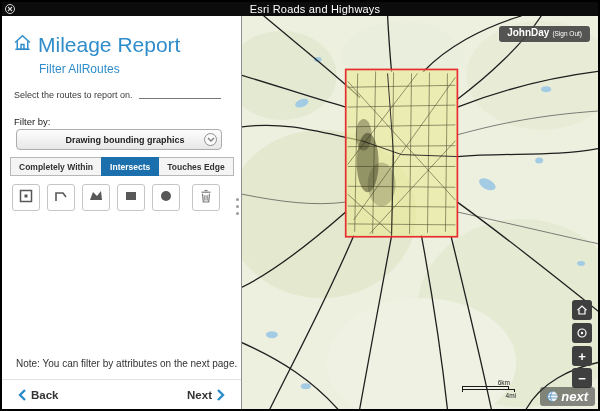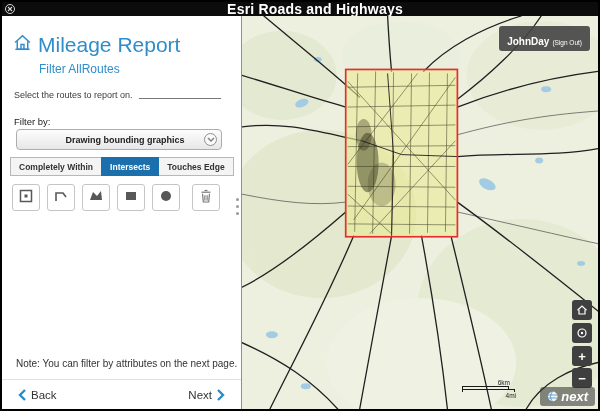--- a/index.html
+++ b/index.html
@@ -2,21 +2,21 @@
 <html><head>
 <meta charset="utf-8">
 <style>
   * { margin:0; padding:0; box-sizing:border-box; }
   html,body { font-family:"Liberation Sans", sans-serif; }
   body { background:#777; }
   .app { position:relative; width:600px; height:411px; background:#fff; border:2px solid #000; overflow:hidden; }
 
   
   .titlebar { position:absolute; top:0; left:0; right:0; height:14px; background:#0c0c0c; display:flex; align-items:center; justify-content:center; }
-  .titlebar .title { color:#fff; font-size:14px; font-weight:bold; letter-spacing:.2px;padding-left:30px; }
+  .titlebar .title { color:#fff; font-size:11px; font-weight:normal; letter-spacing:.2px;padding-left:30px; }
   .close-btn { position:absolute; left:3px; top:2px; width:10px; height:10px; border:1px solid #d8d8d8; border-radius:50%; display:flex; align-items:center; justify-content:center; cursor:pointer; }
 
   .body { position:absolute; top:14px; left:0; right:0; bottom:0; display:flex;justify-content:space-between; }
 
   
   .sidebar { position:relative; width:240px; flex:0 0 auto; background:#fff; border-right:1px solid #8f8f8f; }
   .hdr-row { position:absolute; top:16px; left:10px; display:flex; align-items:center; gap:5px; }
   .hdr-row h1 { font-size:21px; font-weight:normal; color:#2f8dca; }
   .subtitle { position:absolute; top:46px; left:37px; font-size:12px; color:#2f8dca; }
   .instr-row { position:absolute; top:74px; left:12px; right:20px; display:flex; align-items:flex-end; font-size:9px; color:#3a3a3a; }
@@ -28,26 +28,26 @@
   .tab { border:1px solid #b8b8b8; background:#f4f4f4; color:#333; font-size:8.5px; font-weight:bold; padding:0 8px; height:19px; display:flex; align-items:center; cursor:pointer; }
   .tab + .tab { margin-left:-1px; }
   .tab.active { background:#1c6fad; border-color:#1c6fad; color:#fff; position:relative; z-index:1; }
   .tools { position:absolute; top:168px; left:10px; display:flex; gap:7px; }
   .tool-btn { width:28px; height:27px; background:#fff; border:1px solid #c5c5c5; border-radius:3px; display:flex; align-items:center; justify-content:center; cursor:pointer; }
   .tool-btn.trash { margin-left:5px; }
   .panel-handle { position:absolute; right:1px; top:182px; width:6px; display:flex; flex-direction:column; gap:4px; align-items:center; cursor:pointer; }
   .panel-handle i { width:3px; height:3px; border-radius:50%; background:#9a9a9a; }
   .note { position:absolute; left:14px; bottom:40px; font-size:10px; color:#333; }
   .bottombar { position:absolute; left:0; right:0; bottom:0; height:30px; border-top:1px solid #e2e2e2; display:flex; align-items:center; justify-content:space-between; padding:0 16px; }
-  .nav-btn { display:flex; align-items:center; gap:5px; font-size:11.5px; font-weight:normal; color:#333; cursor:pointer; }
+  .nav-btn { display:flex; align-items:center; gap:5px; font-size:11.5px; font-weight:bold; color:#333; cursor:pointer; }
 
   
   .map { position:relative; flex:1; overflow:hidden; background:#edf0df; }
   .map svg.map-svg { position:absolute; inset:0; width:100%; height:100%; display:block; }
-  .user-btn { position:absolute; top:10px; right:8px; background:rgba(68,68,68,.9); border-radius:3px; padding:10px 8px 4px; color:#fff; display:flex; align-items:baseline; gap:3px; cursor:pointer; box-shadow:0 0 0 1px rgba(255,255,255,.15); }
+  .user-btn { position:absolute; top:10px; right:8px; background:rgba(68,68,68,.9); border-radius:3px; padding:1px 8px 4px; color:#fff; display:flex; align-items:baseline; gap:3px; cursor:pointer; box-shadow:0 0 0 1px rgba(255,255,255,.15); }
   .user-btn .uname { font-size:10px; font-weight:bold; }
   .user-btn .signout { font-size:6.5px; }
   .map-controls { position:absolute; right:6px; top:284px; display:flex; flex-direction:column; gap:3px; }
   .mc-btn { width:20px; height:20px; background:#3f3f3f; border-radius:3px; color:#fff; display:flex; align-items:center; justify-content:center; cursor:pointer; font-size:13px; font-weight:bold; line-height:1; }
   .mc-btn.zoom-out { margin-top:-1px; }
   .scalebar { position:absolute; right:76px; bottom:10px; width:60px; font-size:6.5px; color:#1a1a1a; }
   .sb-km-label { text-align:right; padding-right:12px; }
   .sb-bars { border-left:1px solid #1a1a1a; }
   .sb-km { width:46px; height:3px; border-top:1px solid #1a1a1a; border-right:1px solid #1a1a1a; }
   .sb-mi { width:52px; height:3px; border-top:1px solid #1a1a1a; border-right:1px solid #1a1a1a; }

